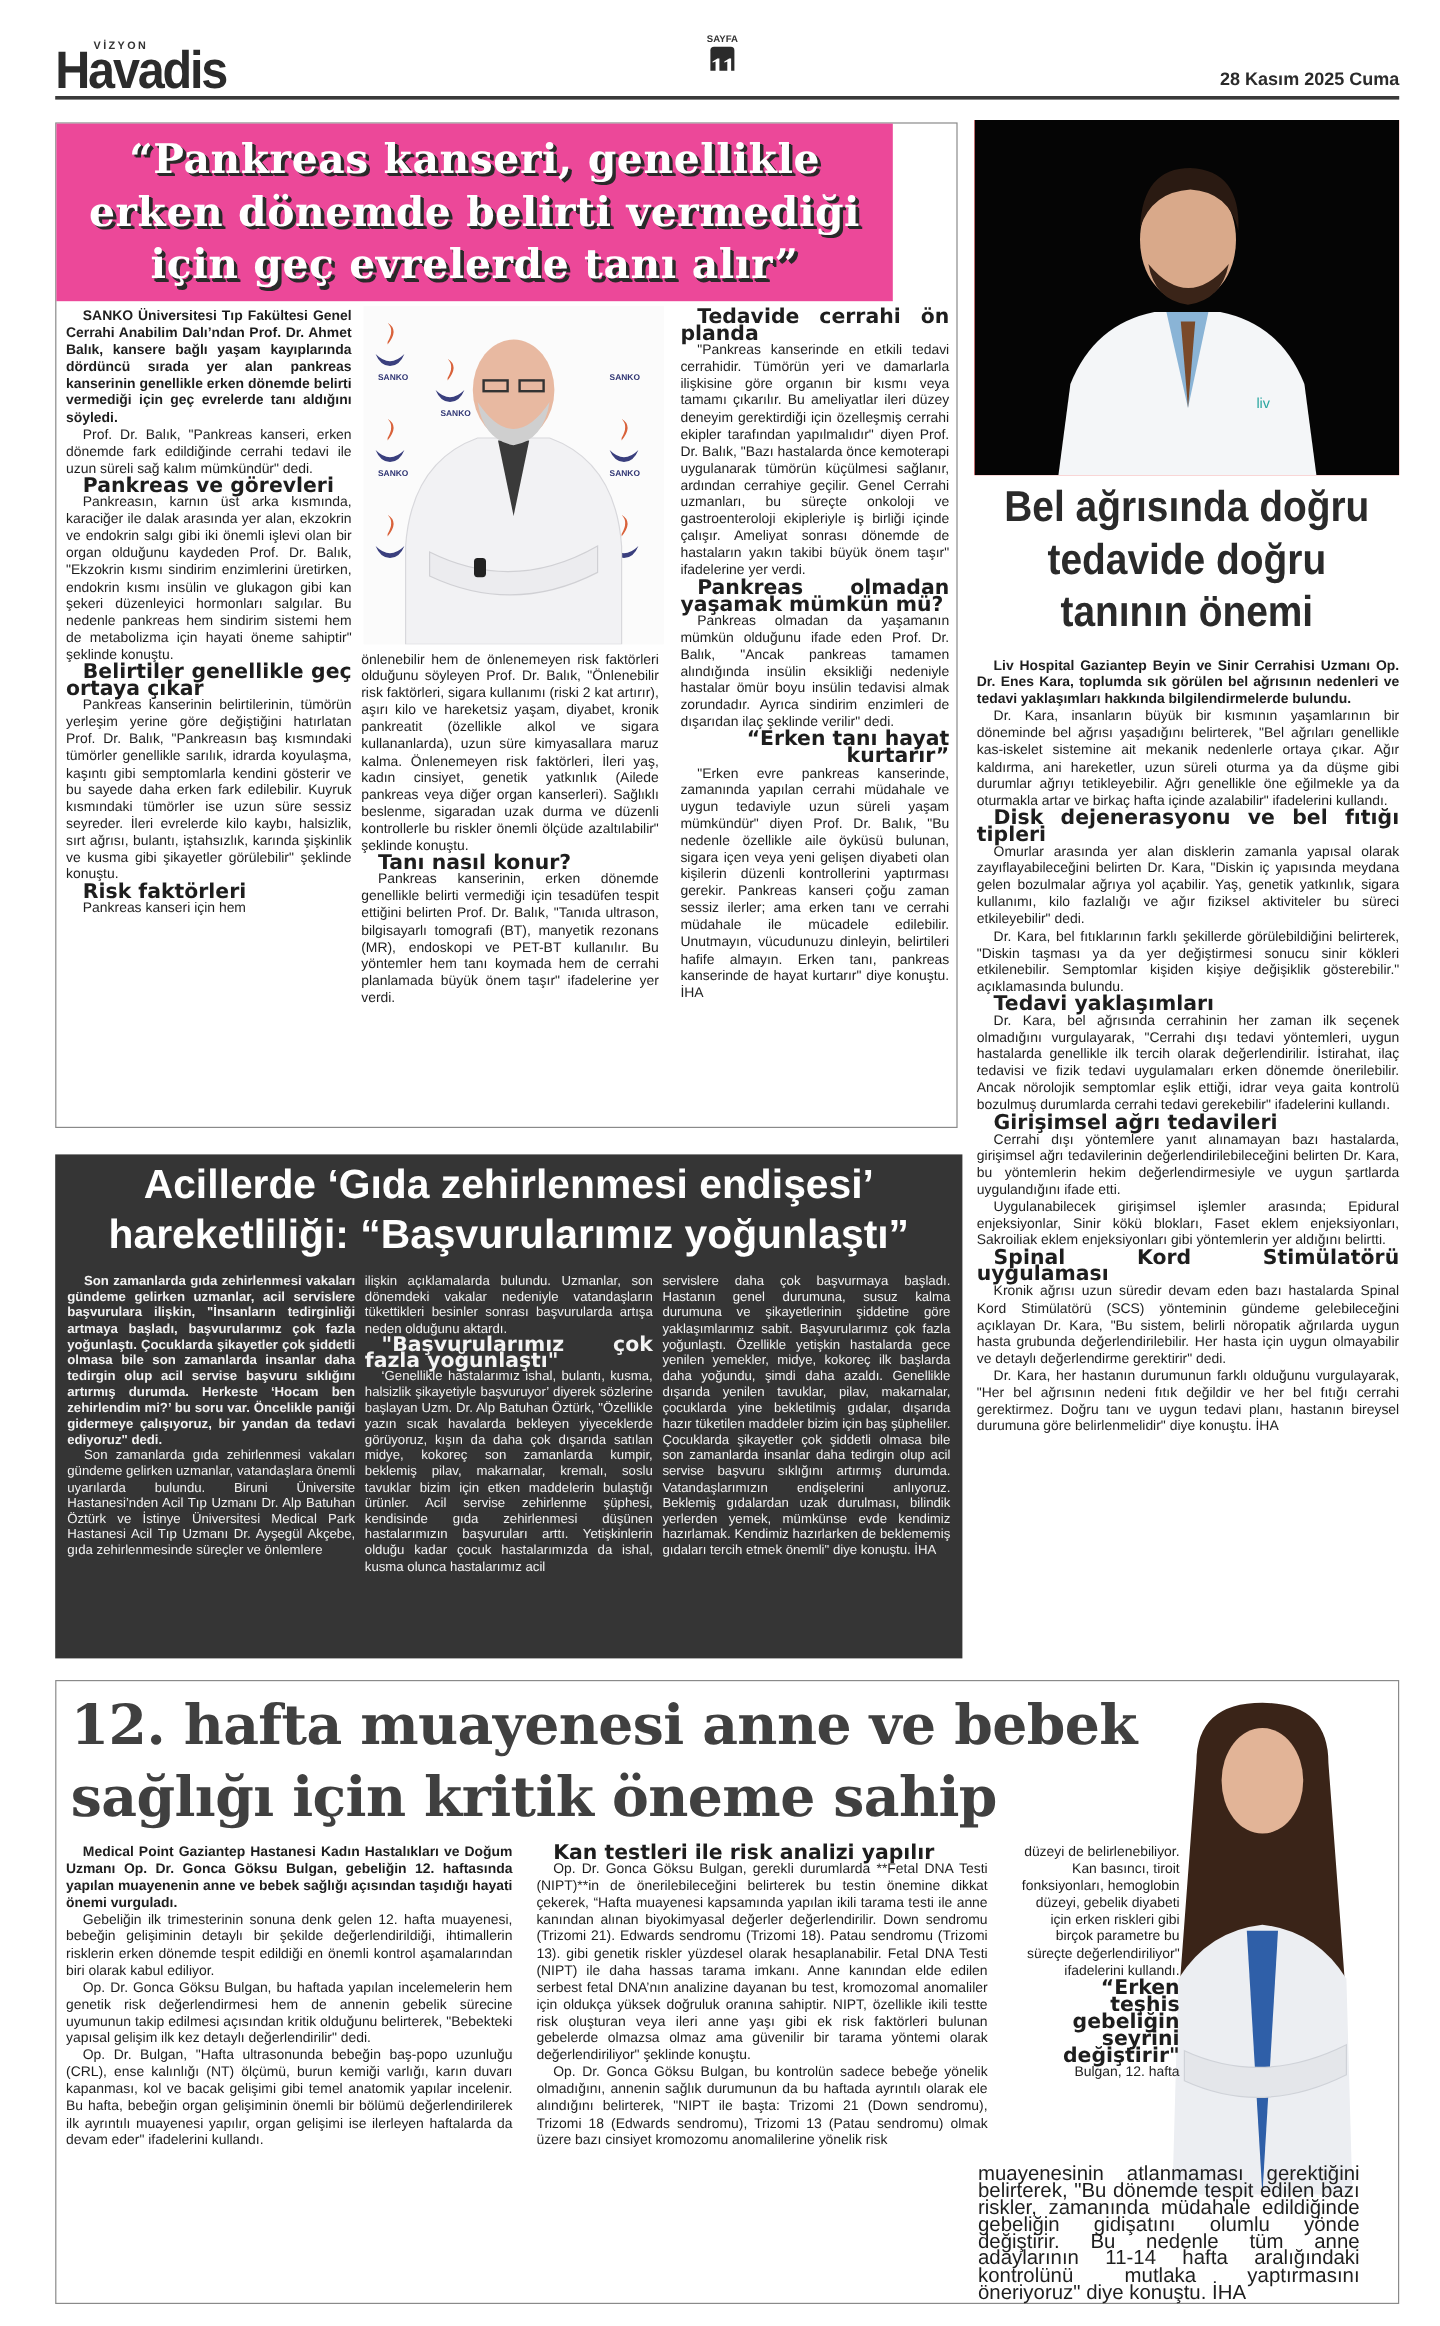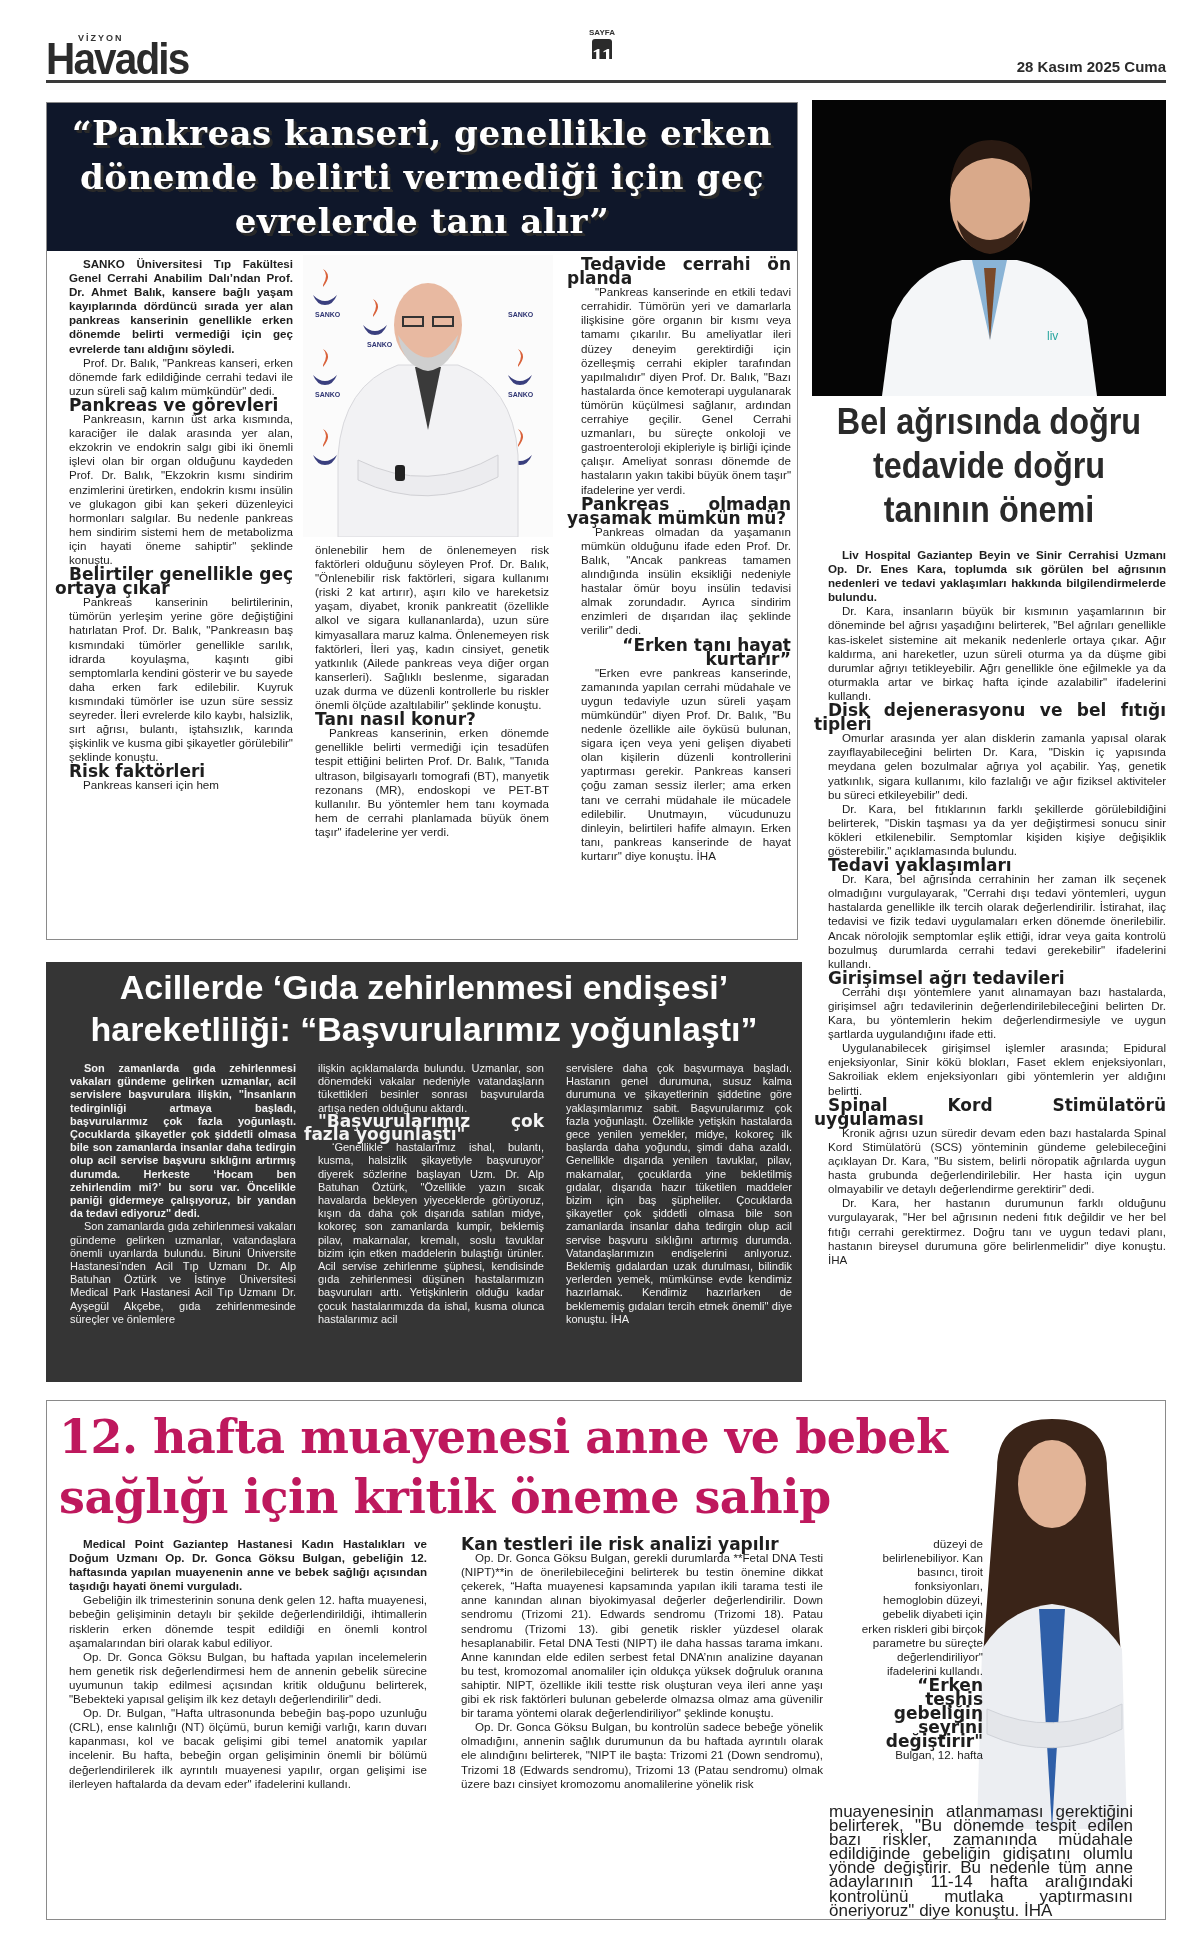--- a/index.html
+++ b/index.html
@@ -12,24 +12,24 @@
   .logo-small { position: absolute; left: 32px; top: 3px; font: bold 9px "Liberation Sans", sans-serif; letter-spacing: 2px; color: #333; }
   .logo-main { position: absolute; left: 0; top: 4px; font: bold 44px "Liberation Sans Narrow", "Liberation Sans", sans-serif; color: #2b2b2b; letter-spacing: -2px; transform: scaleX(0.92); transform-origin: left; }
   .page-no { position: absolute; left: 536px; top: 0; width: 40px; text-align: center; }
   .page-no .lbl { font: bold 8px "Liberation Sans", sans-serif; color: #333; }
   .page-no .num { margin: 2px auto 0; width: 20px; height: 20px; background: #2b2b2b; color: #fff; border-radius: 3px 3px 0 0; font: bold 22px "Liberation Serif", serif; line-height: 34px; }
   .date { position: absolute; right: 0; top: 30px; font: bold 15px "Liberation Sans", sans-serif; color: #2b2b2b; }
   .mast-rule { position: absolute; left: 46px; top: 80px; width: 1120px; height: 3px; background: #3a3a3a; }
 
   
   .art1 { position: absolute; left: 46px; top: 102px; width: 752px; height: 838px; border: 1px solid #8a8a8a; }
-  .art1-head { position: absolute; left: 0; top: 0; width: 750px; height: 148px; background: #0f172a; display: flex; align-items: center; justify-content: center; }
+  .art1-head { position: absolute; left: 0; top: 0; width: 697px; height: 148px; background: #ec4899; display: flex; align-items: center; justify-content: center; }
   .art1-head h1 { font: bold 34px "DejaVu Serif", serif; color: #fff; text-align: center; line-height: 44px; letter-spacing: 0.5px; text-shadow: 2px 2px 0 #2a2a2a, 3px 3px 0 #2a2a2a; }
   .col { position: absolute; font-size: 11.6px; line-height: 14.1px; text-align: justify; }
-  .col p { text-indent: 14px; margin-left: 14px; }
+  .col p { text-indent: 14px; }
   .col .sub { font-weight: bold; font-family: "DejaVu Sans", sans-serif; font-size: 17px; text-indent: 14px; }
   .col .sub.center { text-align: right; text-indent: 0; }
   .col .lead { font-weight: bold; }
   .a1c1 { left: 8px; top: 154px; width: 238px; }
   .a1c2 { left: 254px; top: 440px; width: 248px; }
   .a1c3 { left: 520px; top: 154px; width: 224px; }
   .photo1 { position: absolute; left: 256px; top: 152px; width: 250px; height: 282px; background: #fafafa; overflow: hidden; }
 
   
   .photo2 { position: absolute; left: 812px; top: 100px; width: 354px; height: 296px; background: #ef4444; overflow: hidden; }
@@ -39,21 +39,21 @@
   
   .art3 { position: absolute; left: 46px; top: 962px; width: 756px; height: 420px; background: #353535; color: #f0f0f0; }
   .art3-title { position: absolute; left: 0; top: 4px; width: 756px; text-align: center; font: bold 34px "Liberation Sans Narrow", "Liberation Sans", sans-serif; line-height: 42px; color: #fff; }
   .a3c1 { left: 10px; top: 100px; width: 240px; color: #f3f3f3; }
   .a3c2 { left: 258px; top: 100px; width: 240px; color: #f3f3f3; }
   .a3c3 { left: 506px; top: 100px; width: 240px; color: #f3f3f3; }
   .art3 .col { font-size: 11px; line-height: 13.2px; }
 
   
   .art4 { position: absolute; left: 46px; top: 1400px; width: 1120px; height: 520px; border: 1px solid #8a8a8a; }
-  .art4-title { position: absolute; left: 12px; top: 6px; width: 900px; font: bold 46px "DejaVu Serif", serif; line-height: 60px; color: #be185d; letter-spacing: -0.5px; }
+  .art4-title { position: absolute; left: 12px; top: 6px; width: 900px; font: bold 46px "DejaVu Serif", serif; line-height: 60px; color: #404040; letter-spacing: -0.5px; }
   .photo3 { position: absolute; left: 910px; top: 8px; width: 190px; height: 420px; overflow: hidden; }
   .a4c1 { left: 8px; top: 136px; width: 372px; font-size: 11.6px; line-height: 14.1px; }
   .a4c2 { left: 400px; top: 136px; width: 376px; font-size: 11.6px; line-height: 14.1px; }
   .a4c3 { left: 796px; top: 136px; width: 140px; font-size: 11.6px; line-height: 14.1px; text-align: right; }
   .a4c4 { left: 768px; top: 404px; width: 318px; font-size: 17px; line-height: 14.1px; }
 </style>
 </head>
 <body>
 
 <header class="masthead">

